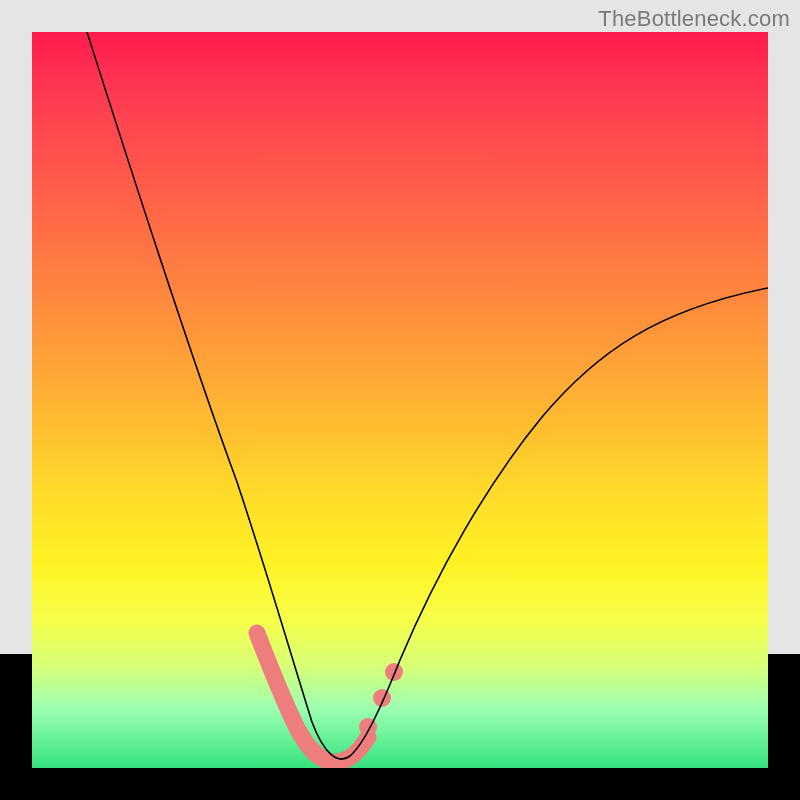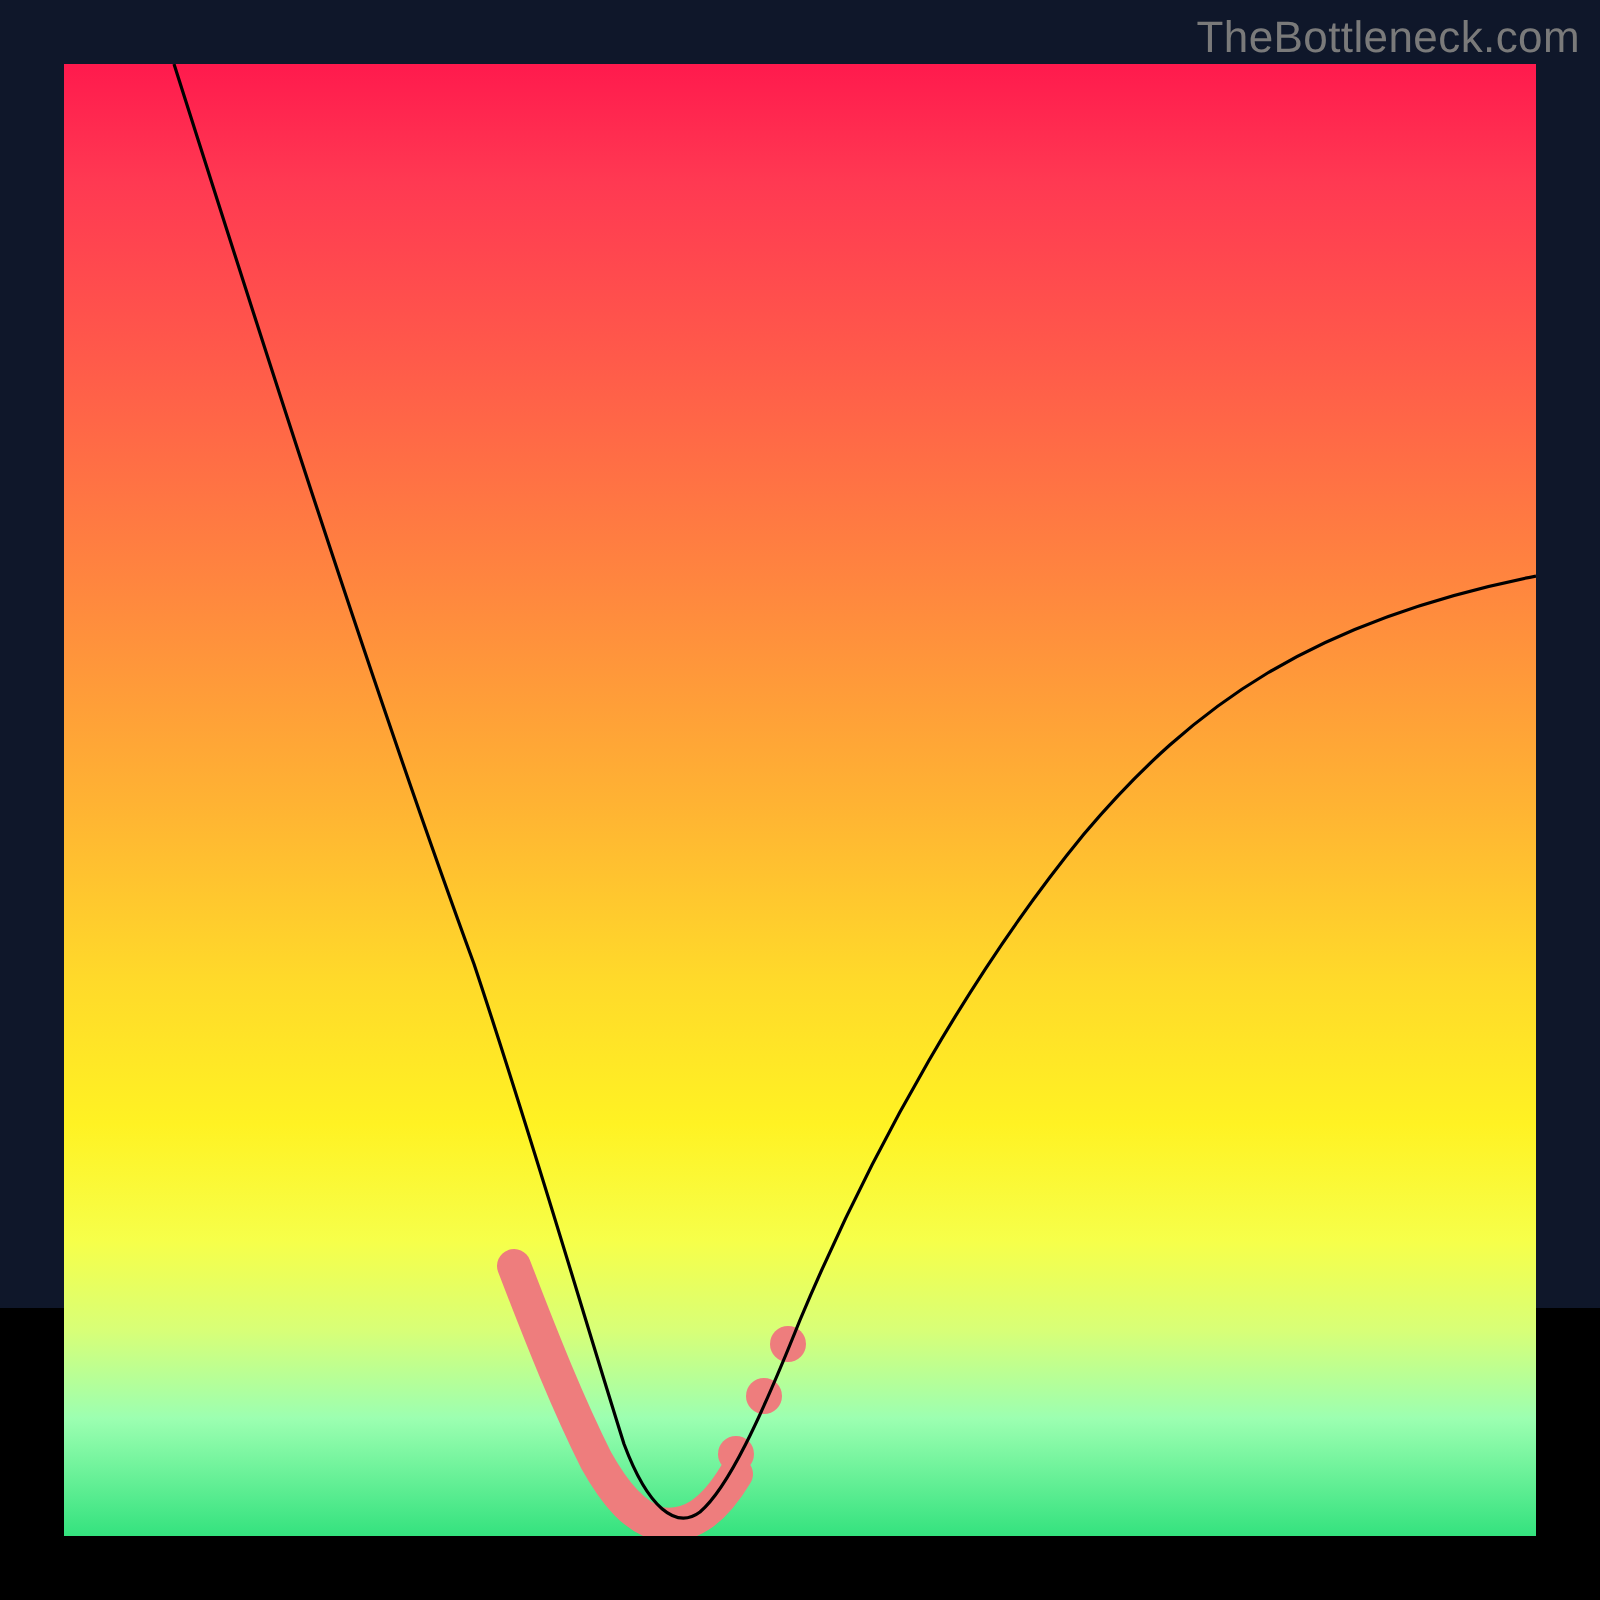--- a/index.html
+++ b/index.html
@@ -10,21 +10,21 @@
     background: #000;
     overflow: hidden;
     font-family: Arial, Helvetica, sans-serif;
   }
   .frame {
     position: absolute;
     left: 0;
     top: 0;
     width: 800px;
     height: 654px;
-    background: #0f172a;
+    background: #e5e5e5;
   }
   .plot {
     position: absolute;
     left: 32px;
     top: 32px;
     width: 736px;
     height: 736px;
     overflow: hidden;
   }
   .gradient {

